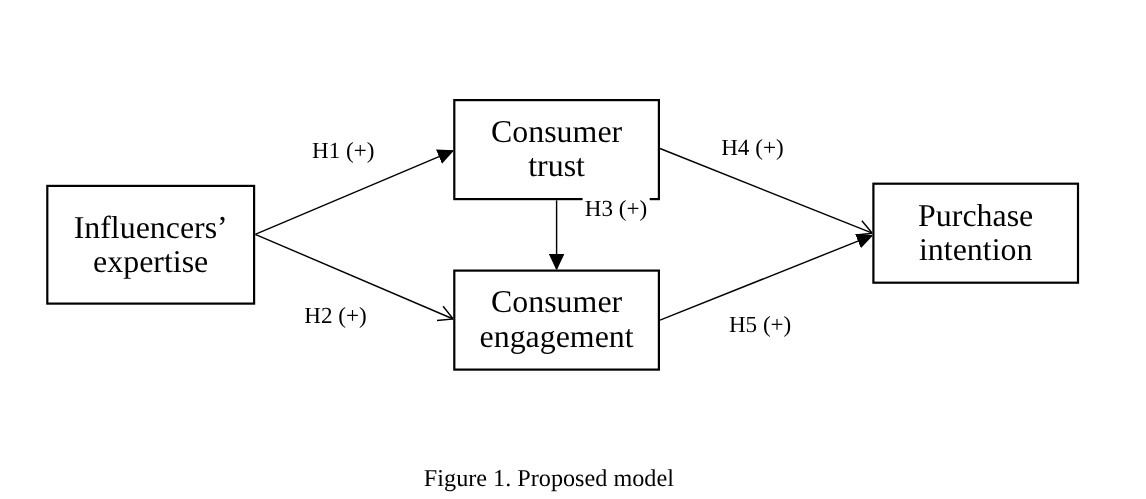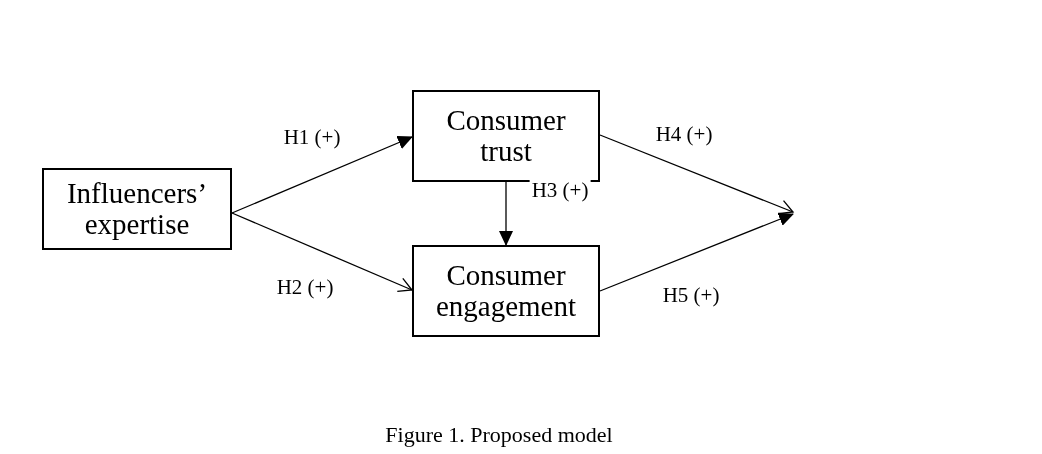--- a/index.html
+++ b/index.html
@@ -30,21 +30,21 @@
     border: 2px solid #000000;
     background: #ffffff;
     display: flex;
     flex-direction: column;
     align-items: center;
     justify-content: center;
     text-align: center;
     font-size: 29px;
     line-height: 31px;
   }
-  .node-a { left: 42px;  top: 168px; width: 190px; height: 82px; }
+  .node-a { left: 42px;  top: 168px; width: 190px; height: 109px; }
   .node-b { left: 412px; top: 90px;  width: 188px; height: 92px; }
   .node-c { left: 412px; top: 245px; width: 188px; height: 92px; }
   .node-d { left: 793px; top: 166px; width: 188px; height: 92px; }
   .edge-label {
     position: absolute;
     transform: translate(-50%, -50%);
     font-size: 21px;
     white-space: nowrap;
     background: #ffffff;
     padding: 0 2px;
@@ -92,20 +92,24 @@
   <div class="node node-b">
     <span>Consumer</span>
     <span>trust</span>
   </div>
 
   <div class="node node-c">
     <span>Consumer</span>
     <span>engagement</span>
   </div>
 
+  <div class="node node-d">
+    <span>Purchase</span>
+    <span>intention</span>
+  </div>
 
   <div class="edge-label lbl-h1">H1 (+)</div>
   <div class="edge-label lbl-h2">H2 (+)</div>
   <div class="edge-label lbl-h3">H3 (+)</div>
   <div class="edge-label lbl-h4">H4 (+)</div>
   <div class="edge-label lbl-h5">H5 (+)</div>
 
   <div class="caption">Figure 1. Proposed model</div>
 
 </div>

